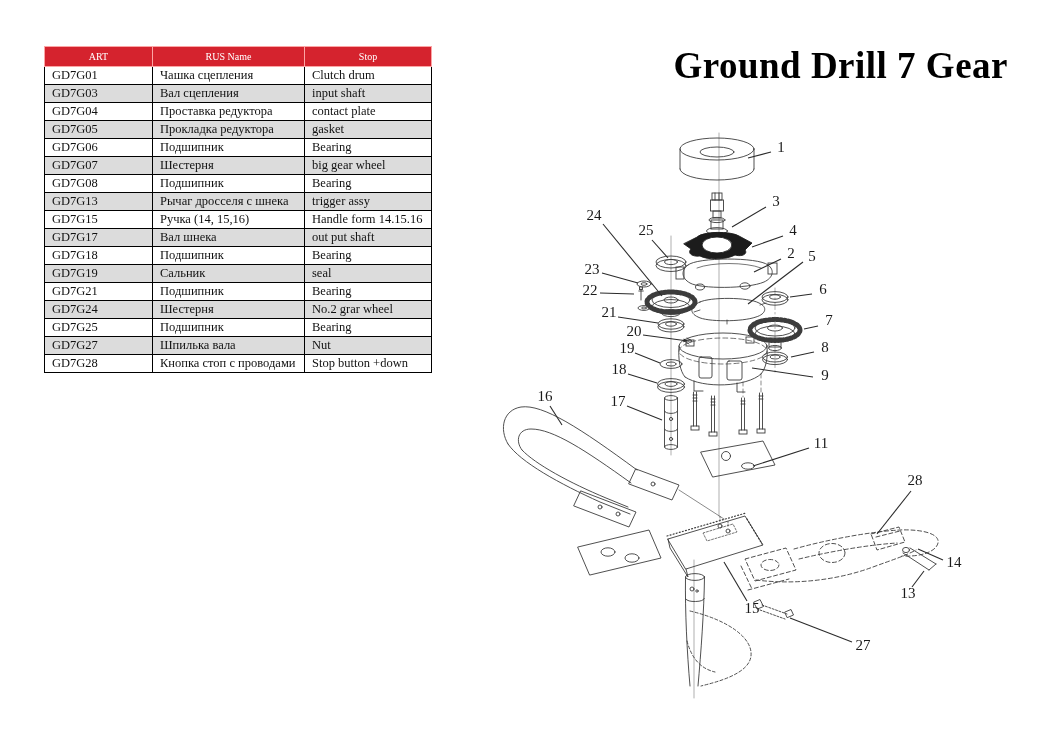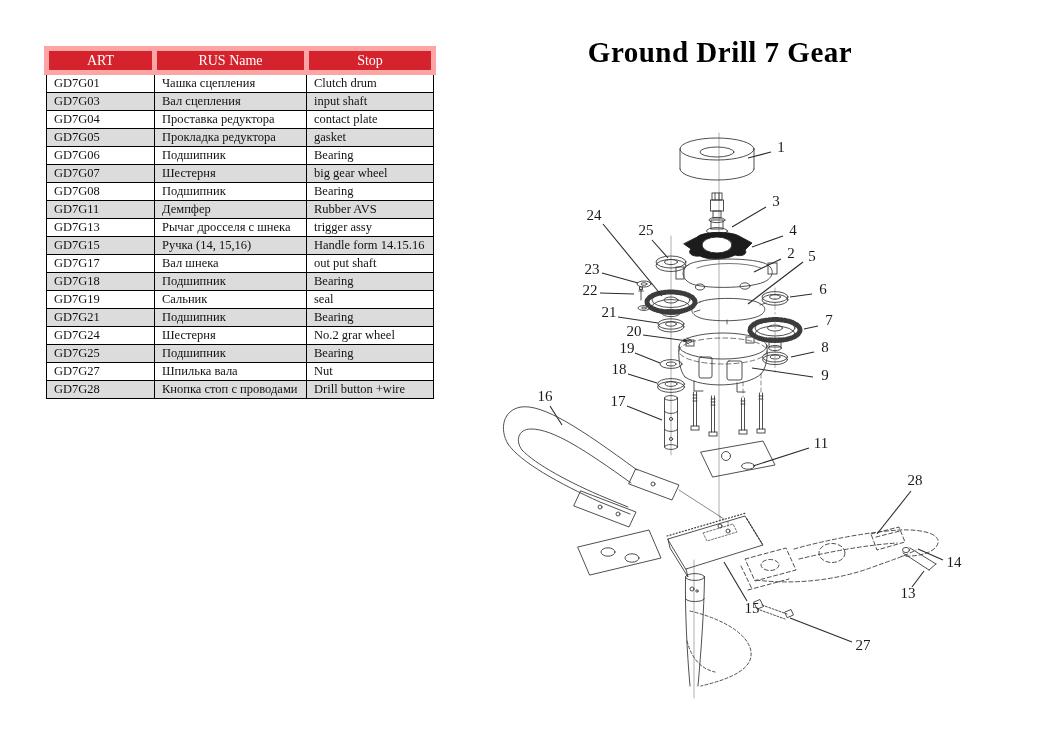--- a/index.html
+++ b/index.html
@@ -14,32 +14,32 @@
     position:relative;width:1052px;height:744px;background:#ffffff;
     font-family:"Liberation Serif", serif;color:#111;
   }
   table.parts-table{
     position:absolute;left:44px;top:46px;width:387px;
     border-collapse:collapse;table-layout:fixed;
     border:1.5px solid #000;
   }
   table.parts-table th{
     background:var(--header-bg);color:var(--header-text);
-    font-weight:normal;font-size:14px;height:19px;
-    border:5px solid #fca5a5;text-align:center;padding:0;
+    font-weight:normal;font-size:10px;height:19px;
+    border:1px solid #fca5a5;text-align:center;padding:0;
   }
   table.parts-table td{
     font-size:12.5px;height:17px;border:1px solid #000;
     padding:0 2px 0 7px;white-space:nowrap;overflow:hidden;
     background:#ffffff;line-height:17px;
   }
   table.parts-table tbody tr:nth-child(even) td{background:var(--row-alt);}
   h1.title{
-    position:absolute;left:440px;top:36px;width:560px;margin:0;
-    text-align:center;font-size:29px;font-weight:bold;color:#000;
+    position:absolute;left:440px;top:36px;width:560px;margin:8px;
+    text-align:right;font-size:37px;font-weight:bold;color:#000;
     letter-spacing:0.5px;
   }
   svg.diagram{position:absolute;left:440px;top:0;width:612px;height:744px;}
   .callout-text{
     font-family:"Liberation Serif", serif;font-size:15px;fill:#1a1a1a;
   }
 </style>
 </head>
 <body>
 
@@ -88,25 +88,20 @@
           <td>GD7G07</td>
           <td>Шестерня</td>
           <td>big gear wheel</td>
         </tr>
         <tr>
           <td>GD7G08</td>
           <td>Подшипник</td>
           <td>Bearing</td>
         </tr>
         <tr>
-          <td>GD7G11</td>
-          <td>Демпфер</td>
-          <td>Rubber AVS</td>
-        </tr>
-        <tr>
           <td>GD7G13</td>
           <td>Рычаг дросселя с шнека</td>
           <td>trigger assy</td>
         </tr>
         <tr>
           <td>GD7G15</td>
           <td>Ручка (14, 15,16)</td>
           <td>Handle form 14.15.16</td>
         </tr>
         <tr>
@@ -140,21 +135,21 @@
           <td>Bearing</td>
         </tr>
         <tr>
           <td>GD7G27</td>
           <td>Шпилька вала</td>
           <td>Nut</td>
         </tr>
         <tr>
           <td>GD7G28</td>
           <td>Кнопка стоп с проводами</td>
-          <td>Drill button +wire</td>
+          <td>Stop button +down</td>
         </tr>
       </tbody>
   </table>
 
   <h1 class="title">Ground Drill 7 Gear</h1>
 
   <svg class="diagram" viewBox="440 0 612 744">
     <g stroke="#3c3c3c" fill="none" stroke-width="0.9" stroke-linecap="round">
 
       <path d="M719,133 V516" stroke="#8d8d8d" stroke-width="0.7"></path>

